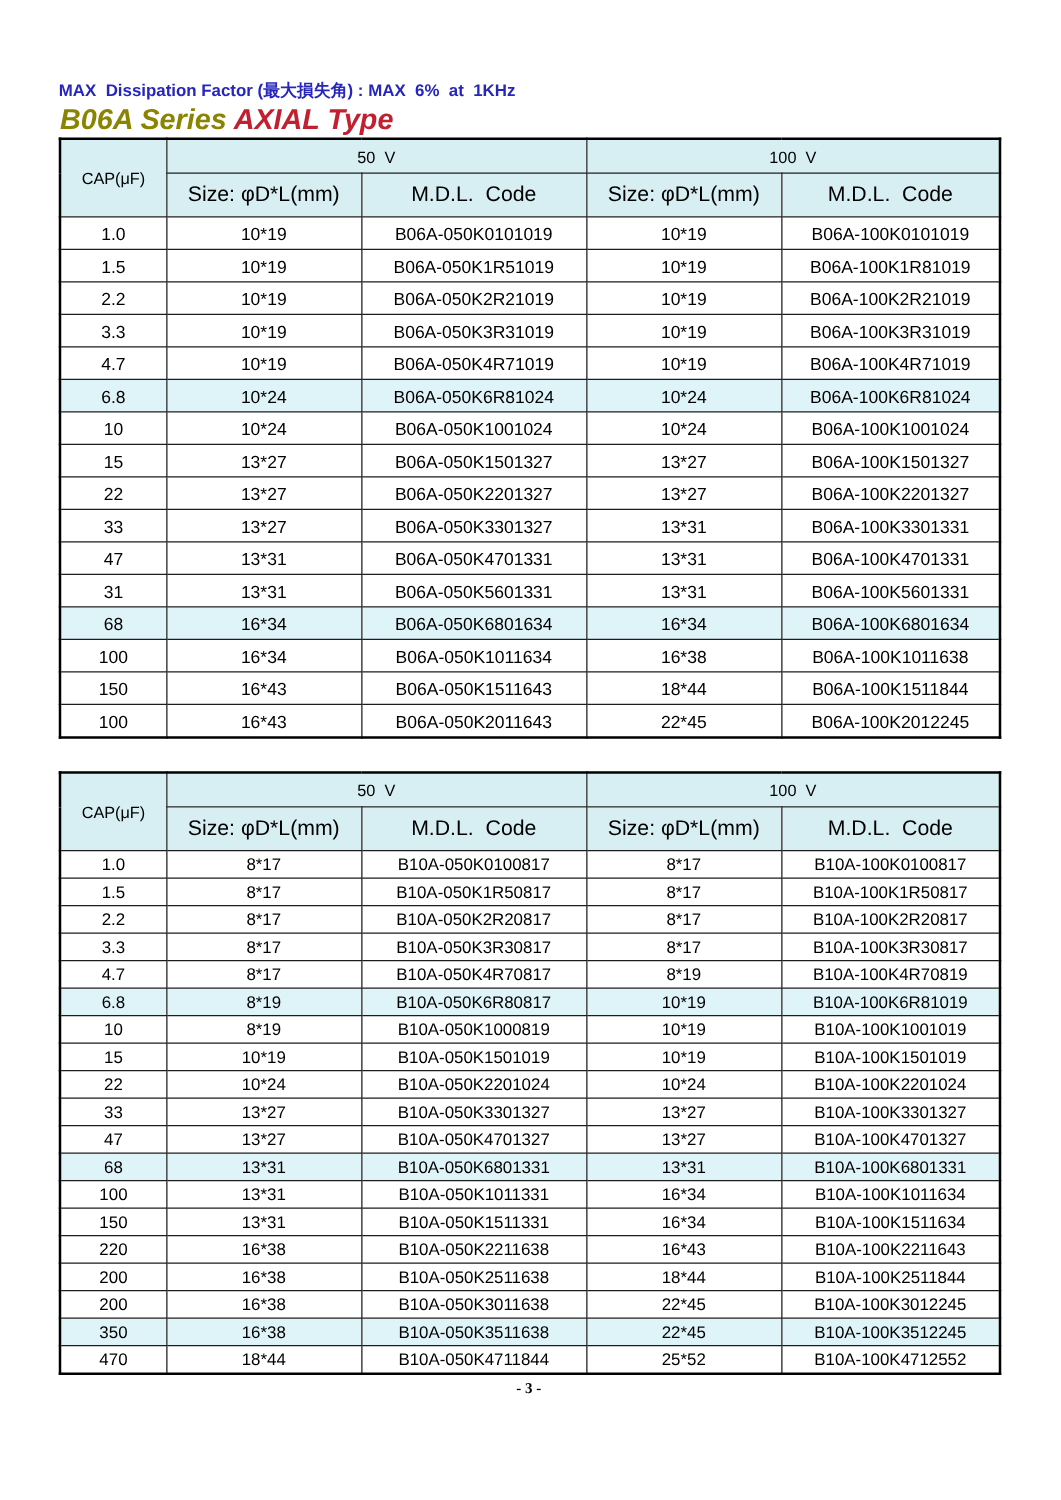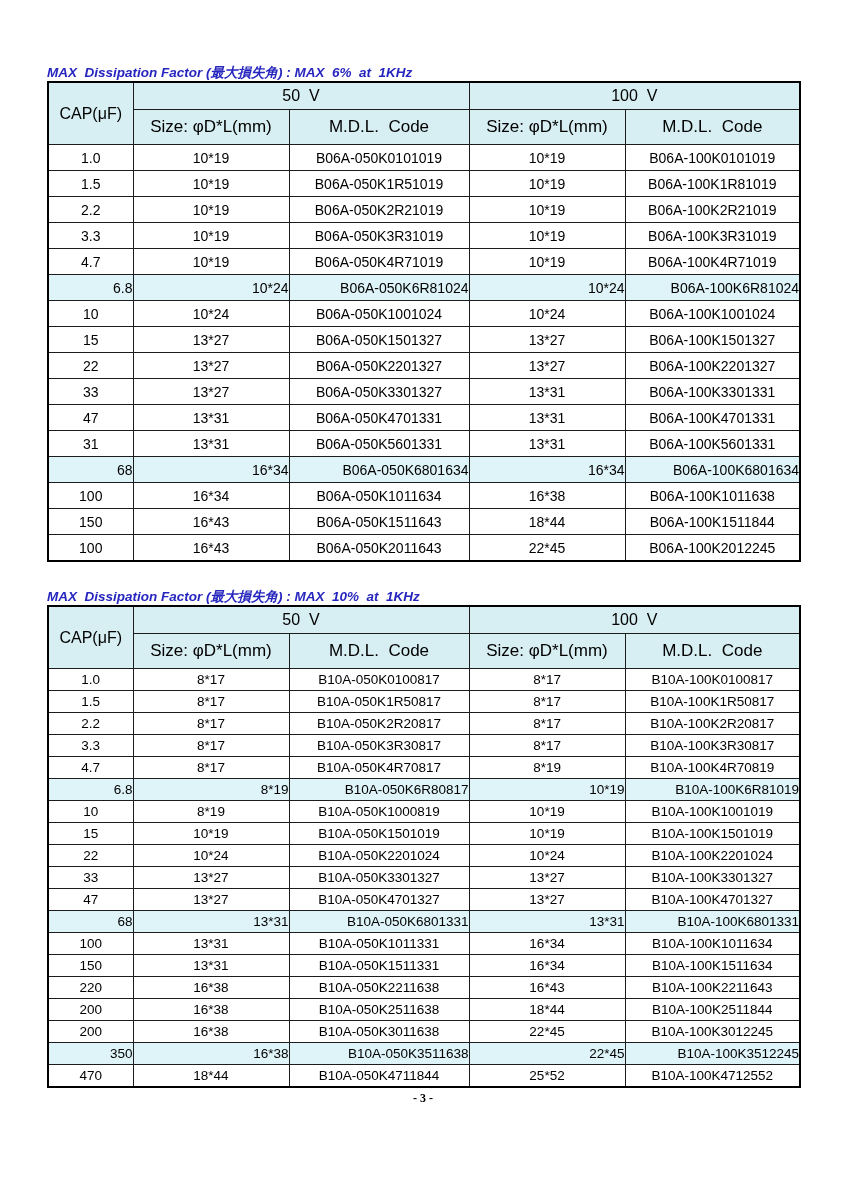--- a/index.html
+++ b/index.html
@@ -5,59 +5,60 @@
   html,body{margin:0;padding:0;}
   body{
     width:849px;height:1200px;background:#ffffff;color:#000;
     font-family:"Liberation Sans", sans-serif;
     -webkit-font-smoothing:antialiased;
   }
   .page{box-sizing:border-box;padding:64px 47px 0 47px;}
   .dissipation{
     color:var(--blue,#2626BF);
     font-weight:bold;font-size:13.5px;line-height:17px;
-    white-space:pre;margin:0;font-style:italic;
+    white-space:pre;margin:0;
   }
   .series-title{
     font-size:23px;font-weight:bold;font-style:italic;
     line-height:26px;margin:1px 0 2px 1px;white-space:pre;
   }
   .series-title .series{color:var(--olive,#8A8400);}
   .series-title .type{color:var(--red,#C22030);}
   table.spec{
     border-collapse:collapse;table-layout:fixed;width:752px;
     border:2px solid #000;
   }
   table.spec th, table.spec td{
     border:1px solid #1c1c1c;
     text-align:center;vertical-align:middle;
     padding:0;font-weight:normal;
     overflow:hidden;white-space:pre;
   }
   table.spec th{background:var(--header_bg,#D7EEF2);}
-  thead tr.vrow th{height:26px;font-size:16px;}
+  thead tr.vrow th{height:26px;font-size:13px;}
   thead tr.srow th{height:34px;font-size:17px;}
   th.cap{font-size:14px;}
   .t1 tbody td{height:25px;font-size:14px;}
   .t2 tbody td{height:21px;font-size:13.5px;}
-  tbody tr.hl td{background:var(--highlight_bg,#DFF4F9);text-align:right;}
+  tbody tr.hl td{background:var(--highlight_bg,#DFF4F9);}
   .sec2{margin-top:26px;}
   .footer{
     width:752px;text-align:center;
     font-family:"Liberation Serif", serif;
     font-size:12px;font-weight:bold;margin-top:3px;
   }
 </style>
 </head>
 <body>
 
 <div class="page">
 
   <div class="section sec1">
     <p class="dissipation">MAX  Dissipation Factor (最大損失角) : MAX  6%  at  1KHz</p>
+    <div class="series-title"><span class="series">B06A Series </span><span class="type">AXIAL Type</span></div>
 
     <table class="spec t1">
       <colgroup>
         <col style="width:85px">
           <col style="width:156px">
           <col style="width:180px">
           <col style="width:156px">
           <col style="width:175px">
       </colgroup>
       <thead>
@@ -184,21 +185,20 @@
             <td>16*43</td>
             <td>B06A-050K2011643</td>
             <td>22*45</td>
             <td>B06A-100K2012245</td>
           </tr>
         </tbody>
     </table>
   </div>
 
   <div class="section sec2">
-    <p class="dissipation">MAX  Dissipation Factor (最大損失角) : MAX  10%  at  1KHz</p>
 
     <table class="spec t2">
       <colgroup>
         <col style="width:85px">
           <col style="width:156px">
           <col style="width:180px">
           <col style="width:156px">
           <col style="width:175px">
       </colgroup>
       <thead>

